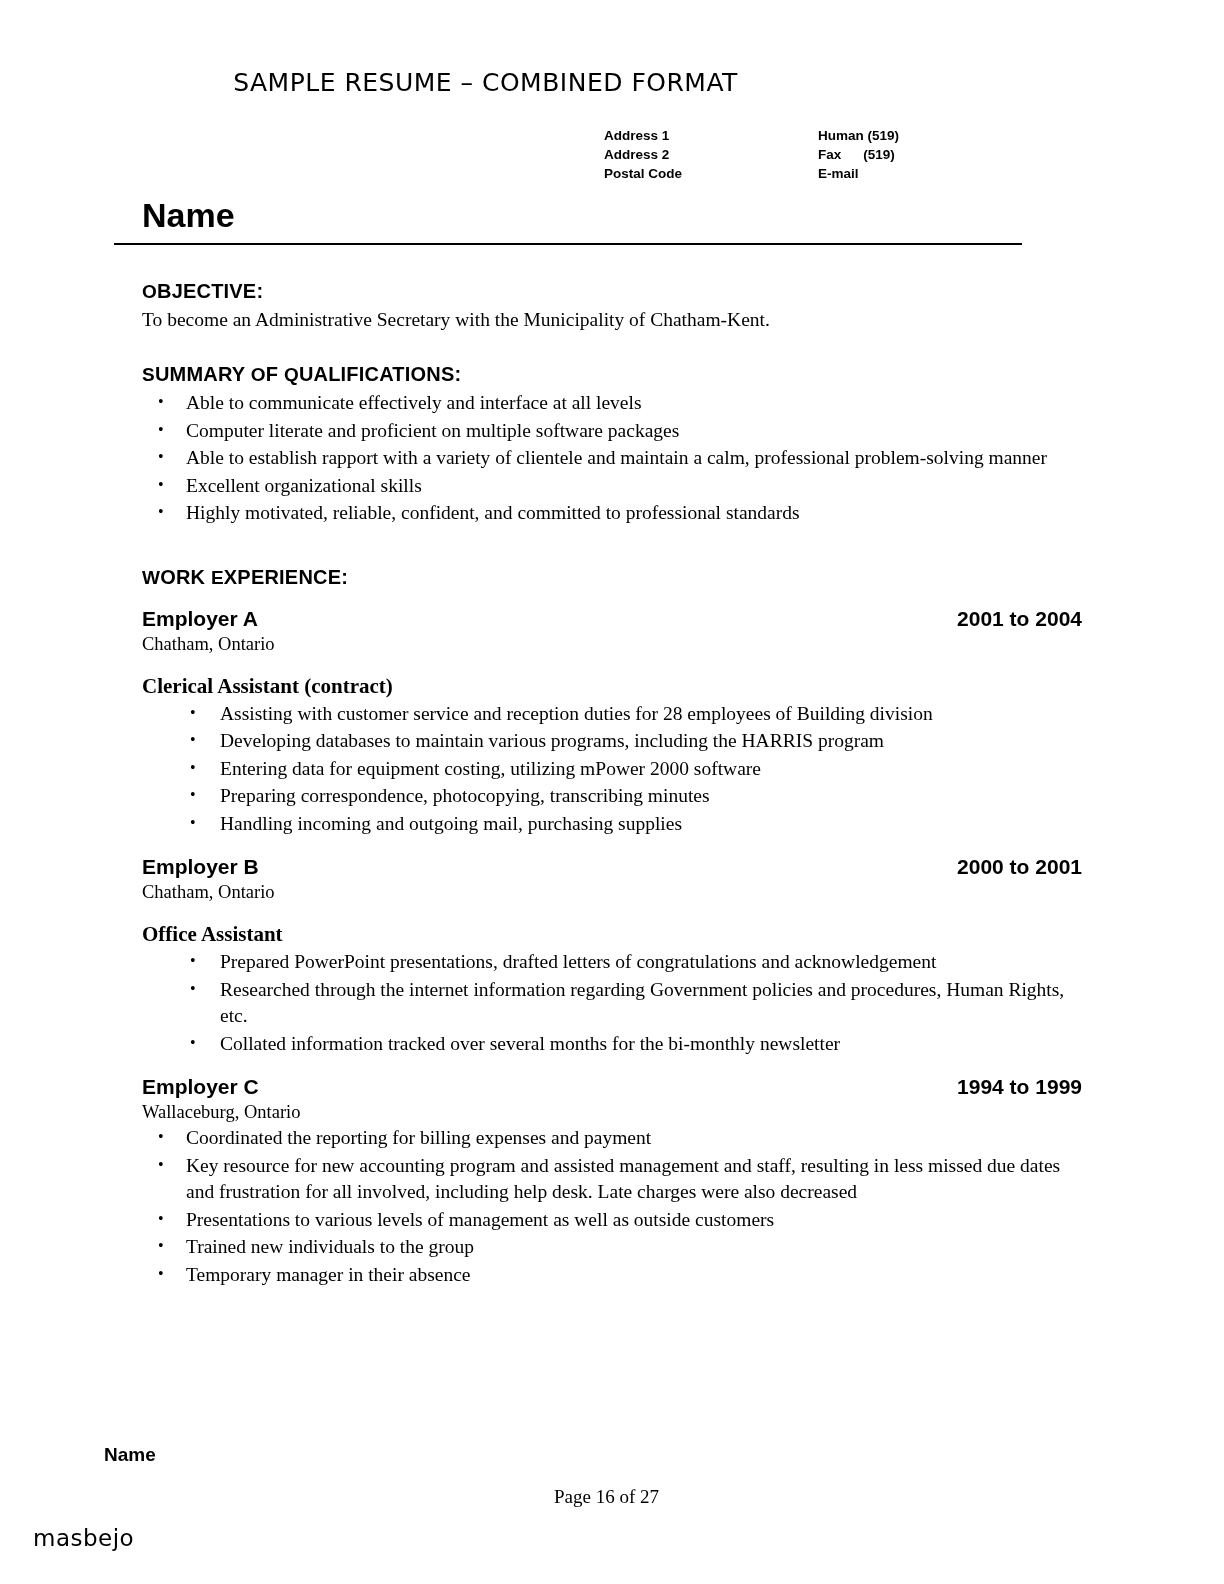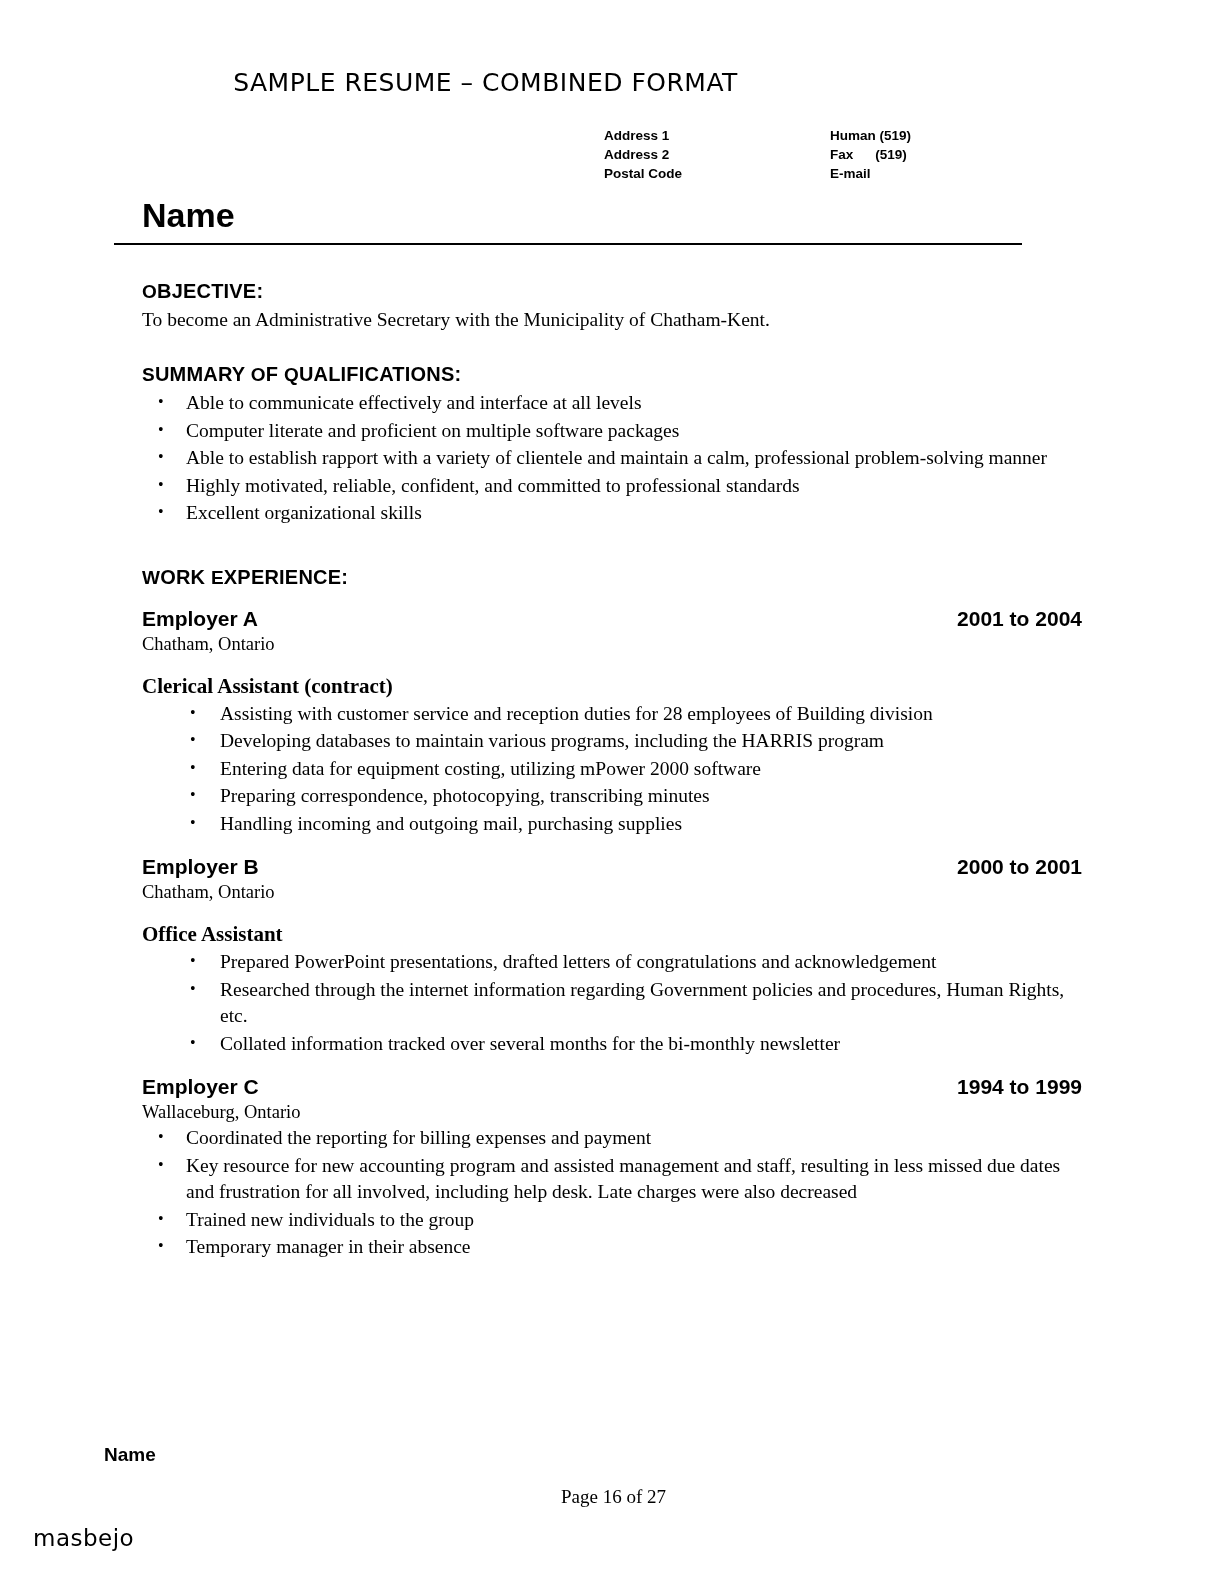--- a/index.html
+++ b/index.html
@@ -37,21 +37,20 @@
     position: absolute;
     left: 604px;
     top: 126px;
     font-family: "Liberation Sans", sans-serif;
     font-size: 13.5px;
     font-weight: bold;
     line-height: 19px;
   }
   .contact-row {
     display: flex;
-    gap: 12px;
   }
   .contact-left {
     width: 214px;
   }
   .contact-right {
     width: 200px;
   }
   .contact-gap {
     display: inline-block;
     width: 22px;
@@ -150,21 +149,21 @@
   .footer-name {
     position: absolute;
     left: 104px;
     top: 1444px;
     font-family: "Liberation Sans", sans-serif;
     font-weight: bold;
     font-size: 19px;
   }
   .page-number {
     position: absolute;
-    left: 12px;
+    left: 5px;
     top: 1486px;
     width: 1203px;
     text-align: center;
     font-size: 19px;
   }
   .watermark {
     position: absolute;
     left: 33px;
     top: 1525px;
     font-family: "DejaVu Sans", sans-serif;
@@ -203,22 +202,22 @@
     <div class="section-head"><span>O</span><span class="sc">BJECTIVE:</span></div>
     <div class="objective-text">To become an Administrative Secretary with the Municipality of Chatham-Kent.</div>
 
     <div class="gap-30"></div>
 
     <div class="section-head"><span>S</span><span class="sc">UMMARY </span><span>O</span><span class="sc">F </span><span>Q</span><span class="sc">UALIFICATIONS:</span></div>
     <ul class="bullets">
       <li>Able to communicate effectively and interface at all levels</li>
       <li>Computer literate and proficient on multiple software packages</li>
       <li>Able to establish rapport with a variety of clientele and maintain a calm, professional problem-solving manner</li>
+      <li>Excellent organizational skills</li>
       <li>Highly motivated, reliable, confident, and committed to professional standards</li>
-      <li>Excellent organizational skills</li>
     </ul>
 
     <div class="gap-38"></div>
 
     <div class="section-head"><span>W</span><span class="sc">ORK </span><span>E</span><span class="sc">XPERIENCE:</span></div>
 
     <div class="job">
       <div class="job-head">
         <span>Employer A</span>
         <span class="job-dates">2001 to 2004</span>
@@ -250,20 +249,21 @@
 
     <div class="job">
       <div class="job-head">
         <span>Employer C</span>
         <span class="job-dates">1994 to 1999</span>
       </div>
       <div class="job-location">Wallaceburg, Ontario</div>
       <ul class="bullets">
         <li>Coordinated the reporting for billing expenses and payment</li>
         <li>Key resource for new accounting program and assisted management and staff, resulting in less missed due dates and frustration for all involved, including help desk. Late charges were also decreased</li>
+        <li>Presentations to various levels of management as well as outside customers</li>
         <li>Trained new individuals to the group</li>
         <li>Temporary manager in their absence</li>
       </ul>
     </div>
 
   </div>
 
   <div class="footer-name">Name</div>
   <div class="page-number">Page 16 of 27</div>
   <div class="watermark">masbejo</div>

